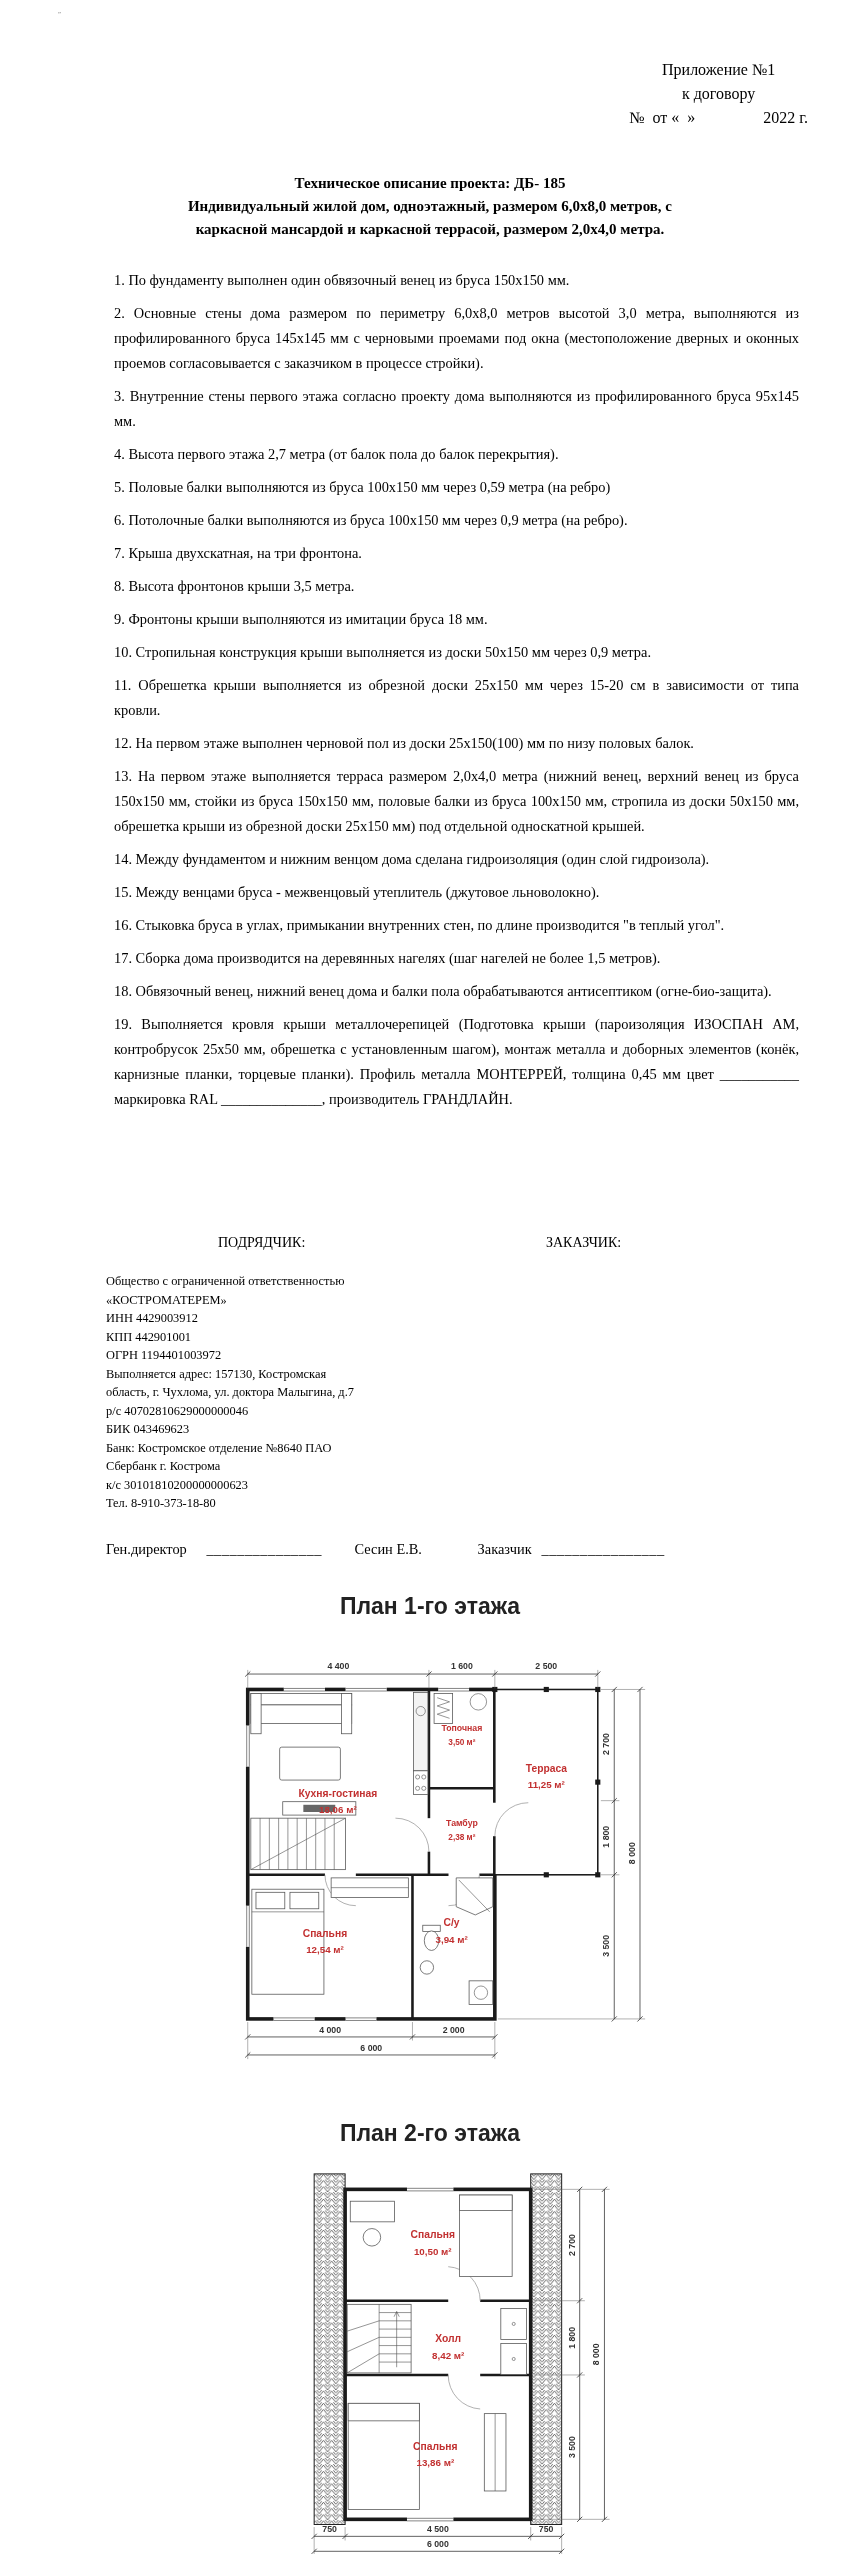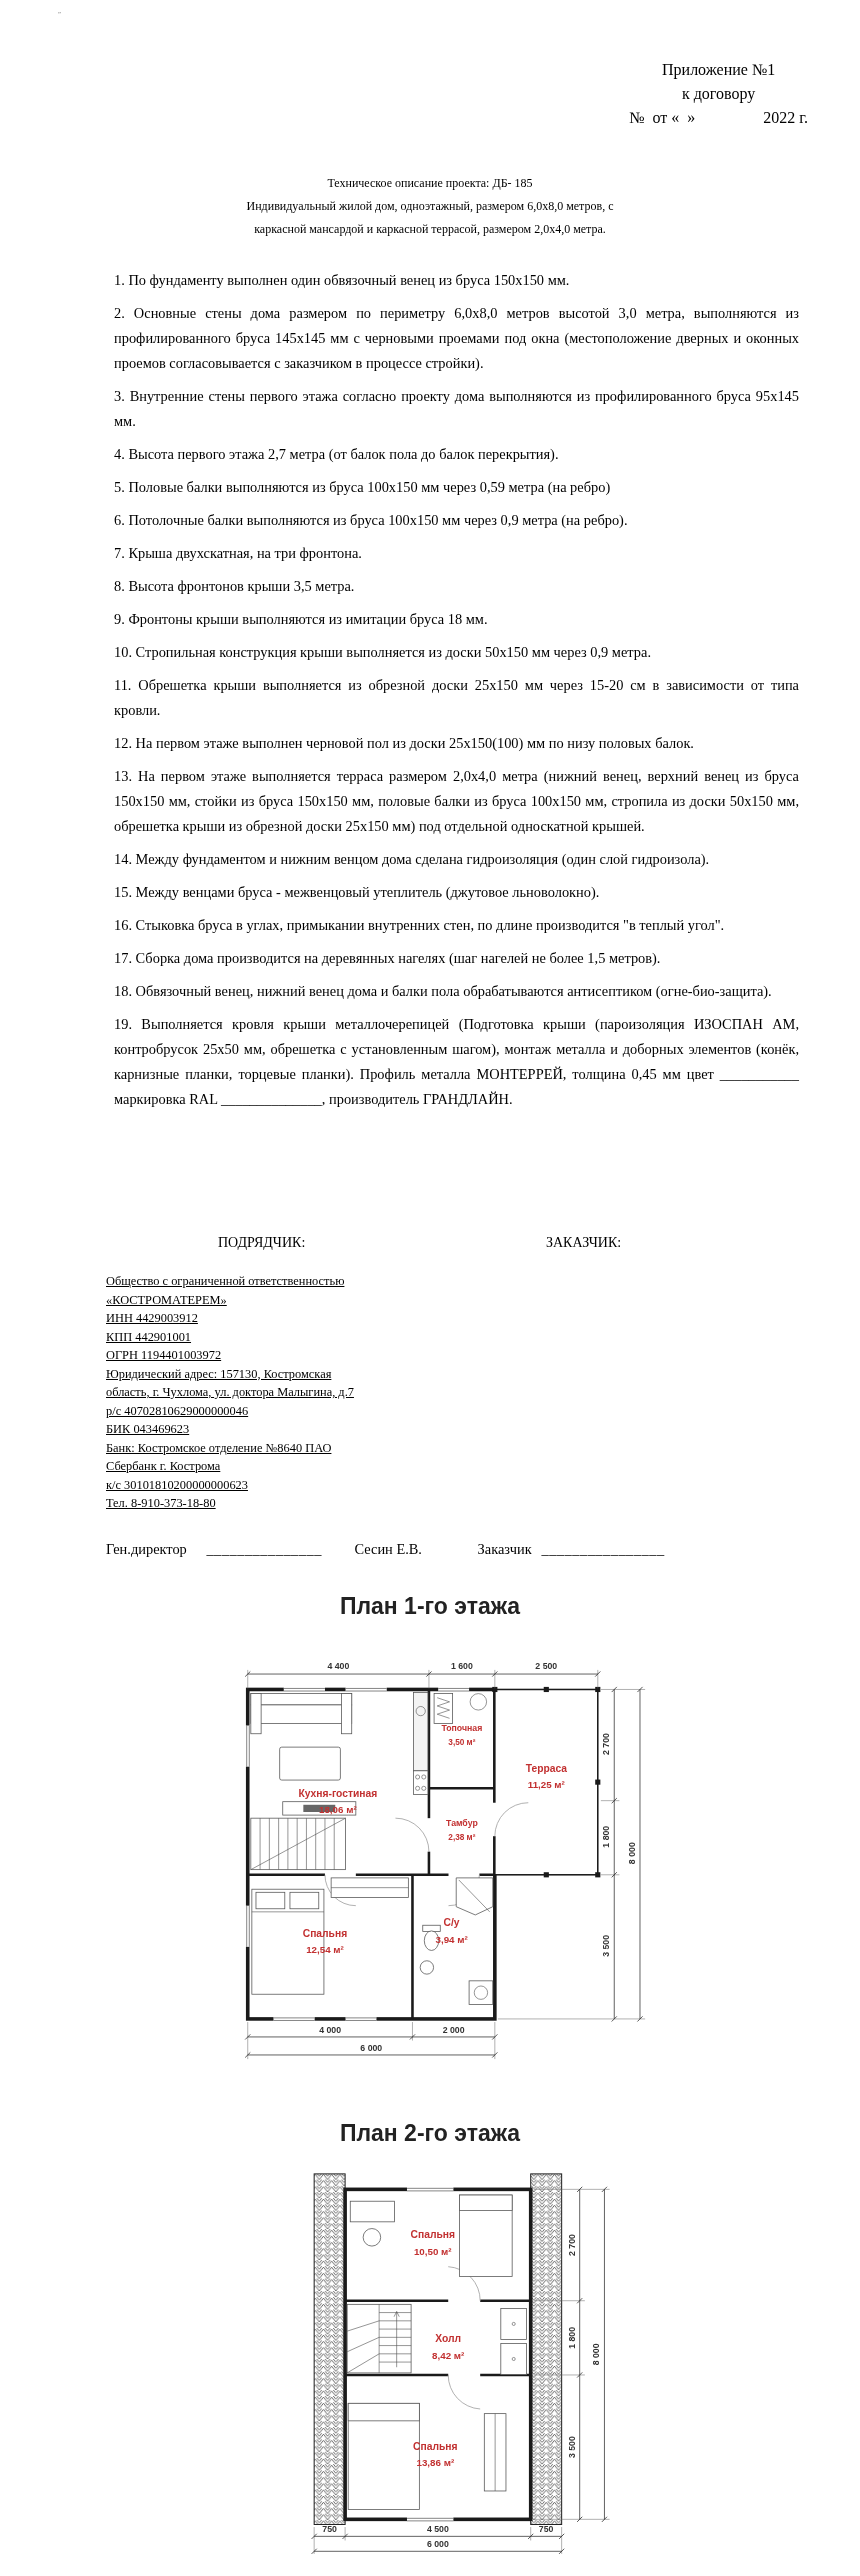--- a/index.html
+++ b/index.html
@@ -3,29 +3,29 @@
 <meta charset="utf-8">
 <style>
   html,body{margin:0;padding:0;background:#e9e9e9;}
   .page{position:relative;width:860px;height:3167px;background:#ffffff;margin:0 auto;
         font-family:"Liberation Serif",serif;color:#000;overflow:hidden;}
   .stray{position:absolute;left:58px;top:10.3px;font-size:6.7px;color:#777;}
   .header-block{position:absolute;top:58px;right:52px;text-align:center;
                 font-size:16px;line-height:24px;}
   .header-block .pre{white-space:pre;}
   .title-block{position:absolute;top:172px;left:0;width:860px;text-align:center;
-               font-size:12px;line-height:23px;}
+               font-size:15px;line-height:23px;font-weight:bold;}
   .spec-list{position:absolute;top:260px;left:106px;width:701px;
              font-size:14.4px;line-height:25px;text-align:justify;}
   .spec-item{margin:8px;}
   .parties-row{position:absolute;top:1235px;left:106px;width:701px;height:20.6px;font-size:14px;}
   .party-contractor{position:absolute;left:112px;}
   .party-customer{position:absolute;left:440px;}
   .company-block{position:absolute;top:1272px;left:106px;width:392px;
-                 font-size:12.4px;line-height:18.5px;text-decoration:underline;}
+                 font-size:12.4px;line-height:18.5px;}
   .signature-row{position:absolute;top:1541px;left:106px;width:701px;font-size:14.4px;white-space:nowrap;}
   .sig-line{letter-spacing:0.5px;margin-left:16px;}
   .sig-name{margin-left:29px;}
   .sig-customer{margin-left:52px;}
   .sig-line2{margin-left:6.2px;letter-spacing:0.5px;}
   .plan-title{position:absolute;left:0;width:860px;text-align:center;margin:0;
               font-family:"Liberation Sans",sans-serif;font-weight:600;font-size:23px;color:#222;}
   #plan1-title{top:1593px;}
   #plan2-title{top:2120px;}
   .plan-svg{position:absolute;}
@@ -186,21 +186,21 @@
     <span class="party-contractor">ПОДРЯДЧИК:</span>
     <span class="party-customer">ЗАКАЗЧИК:</span>
   </div>
 
   <div class="company-block">
     <div>Общество с ограниченной ответственностью</div>
     <div>«КОСТРОМАТЕРЕМ»</div>
     <div>ИНН 4429003912</div>
     <div>КПП 442901001</div>
     <div>ОГРН 1194401003972</div>
-    <div>Юридический адрес: 157130, Костромская</div>
+    <div>Выполняется адрес: 157130, Костромская</div>
     <div>область, г. Чухлома, ул. доктора Малыгина, д.7</div>
     <div>р/с 40702810629000000046</div>
     <div>БИК 043469623</div>
     <div>Банк: Костромское отделение №8640 ПАО</div>
     <div>Сбербанк г. Кострома</div>
     <div>к/с 30101810200000000623</div>
     <div>Тел. 8-910-373-18-80</div>
   </div>
 
   <div class="signature-row">

